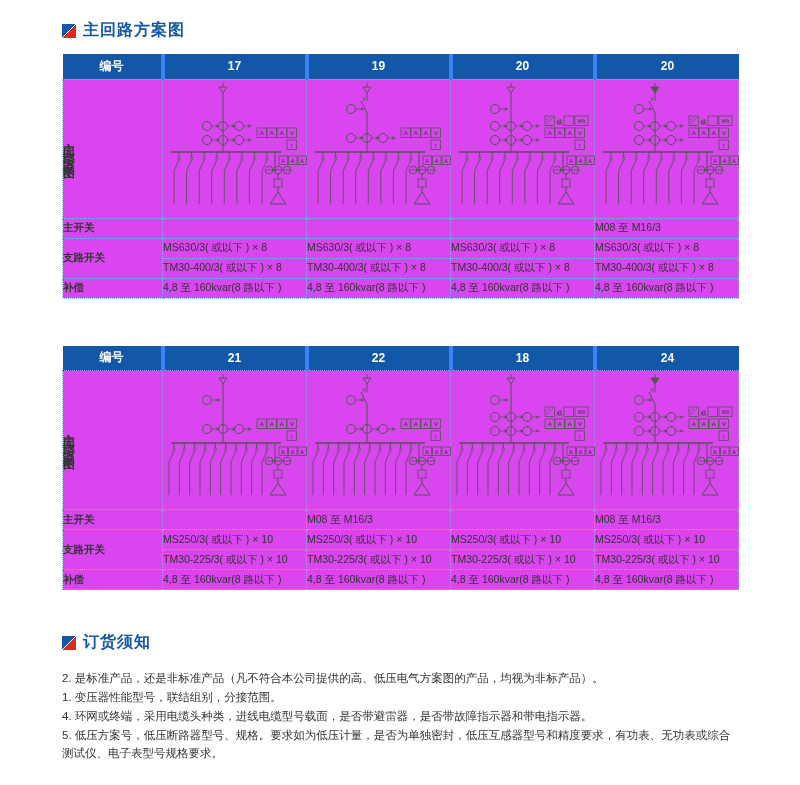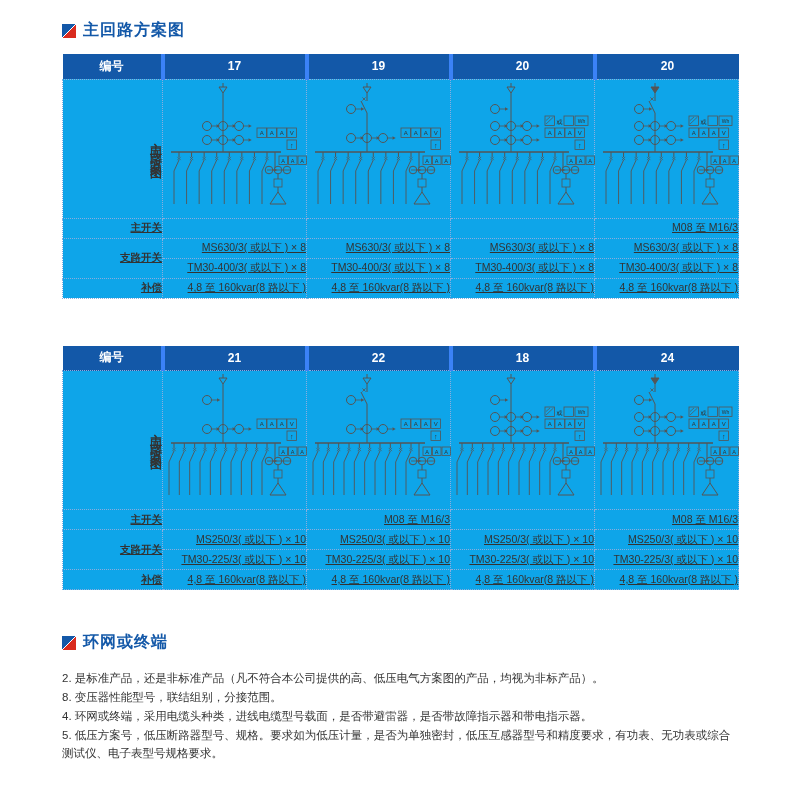--- a/index.html
+++ b/index.html
@@ -10,21 +10,21 @@
   
   .sec-title { display:flex; align-items:center; gap:7px; margin-bottom:0; }
   .sec-icon { width:14px; height:14px; background:linear-gradient(135deg,#1358a8 48%,#ffffff 48%,#ffffff 53%,#d92b1e 53%); flex:0 0 auto; }
   .sec-title span { color:#1358a8; font-size:16px; font-weight:bold; letter-spacing:1px; }
   .subtitle { font-size:12px; color:#444; margin-top:18px; }
 
   
   table.ptable { border-collapse:collapse; width:676px; table-layout:fixed; margin-top:13px; }
   table.ptable th { background:#1358a8; color:#fff; font-size:12px; font-weight:bold; height:25px; border-left:4px solid #3b82f6; }
   table.ptable th:first-child { border-left:none; }
-  table.ptable td { background:#0ea5e9; border:1px dotted #8aaede; text-align:right; vertical-align:middle;text-decoration:underline; }
+  table.ptable td { background:#d946ef; border:1px dotted #8aaede; text-align:left; vertical-align:middle; }
   .c-label { width:100px; }
   .c-data  { width:144px; }
   tr.r-diagram td { height:138px; padding:0; }
   tr.r-small td { height:20px; font-size:10.5px; color:#333; }
   td.lbl { font-size:11.5px; font-weight:bold; color:#333; }
   .vlabel { writing-mode:vertical-rl; text-orientation:upright; letter-spacing:5px; font-size:12px; font-weight:bold; color:#333; display:inline-block; line-height:1; }
   td.diag svg { display:block; margin:0 auto; }
   .tgap { height:34px; }
 
   
@@ -964,23 +964,23 @@
         <td class="val">4,8 至 160kvar(8 路以下 )</td>
         <td class="val">4,8 至 160kvar(8 路以下 )</td>
         <td class="val">4,8 至 160kvar(8 路以下 )</td>
       </tr>
     </tbody>
   </table>
 
   <div class="sec2">
     <div class="sec-title">
       <div class="sec-icon"></div>
-      <span>环网或终端</span>
+      <span>订货须知</span>
     </div>
     <div class="notes">
       <div class="note-line">2. 是标准产品，还是非标准产品（凡不符合本公司提供的高、低压电气方案图的产品，均视为非标产品）。</div>
-      <div class="note-line">8. 变压器性能型号，联结组别，分接范围。</div>
+      <div class="note-line">1. 变压器性能型号，联结组别，分接范围。</div>
       <div class="note-line">4. 环网或终端，采用电缆头种类，进线电缆型号载面，是否带避雷器，是否带故障指示器和带电指示器。</div>
       <div class="note-line">5. 低压方案号，低压断路器型号、规格。要求如为低压计量，是否为单独密封，低压互感器型号和精度要求，有功表、无功表或综合测试仪、电子表型号规格要求。</div>
     </div>
   </div>
 
 </div>
 
 </body></html>

